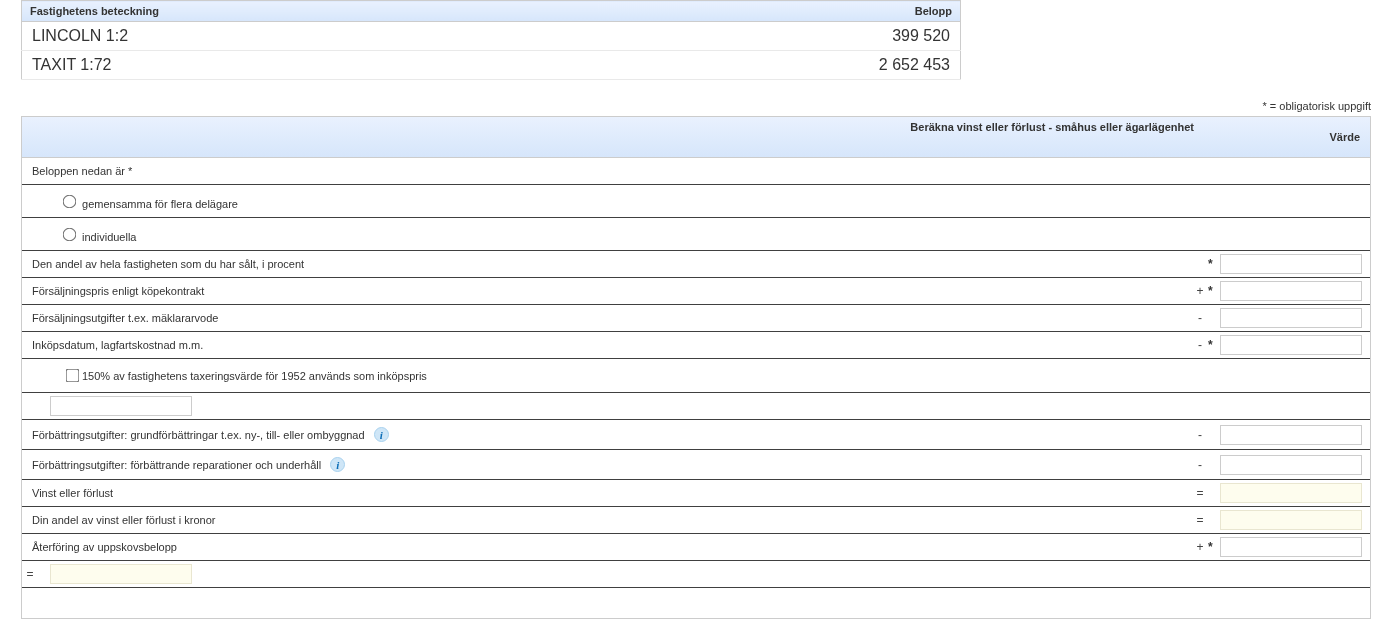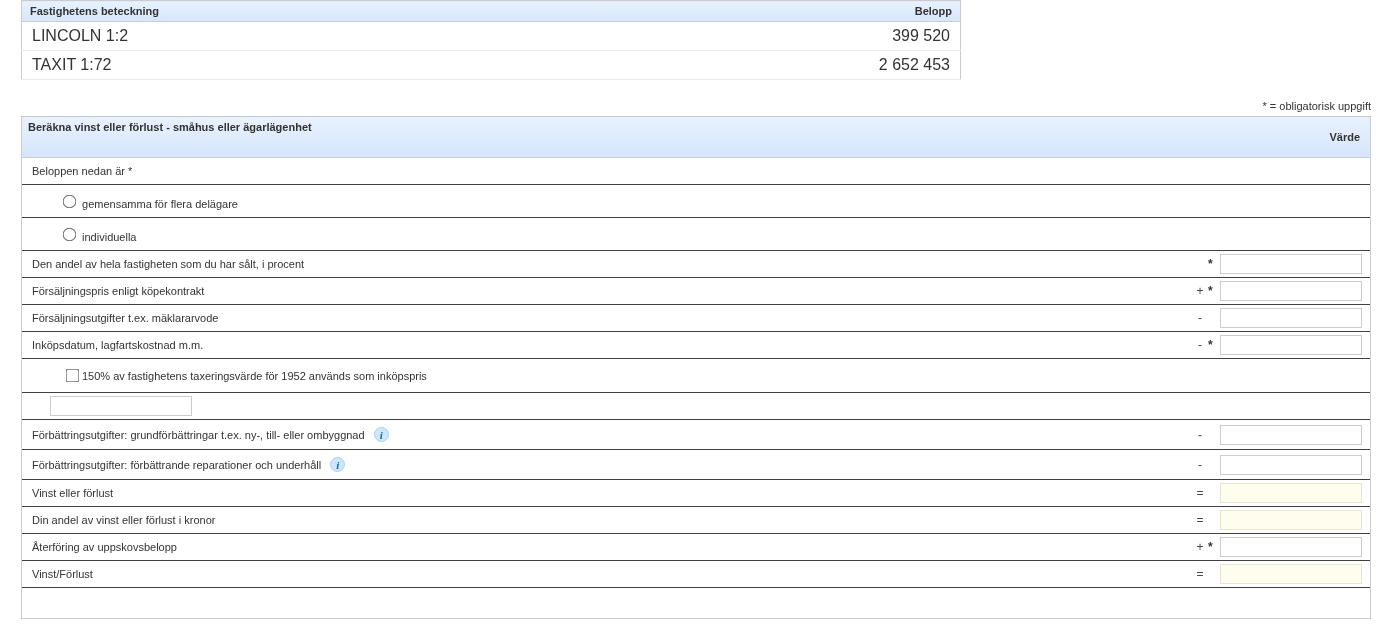--- a/index.html
+++ b/index.html
@@ -10,21 +10,21 @@
 .property-table th { background: linear-gradient(#e9f1fe, #d6e6fb); font-weight: bold; font-size: 11px; padding: 4px 8px; border-bottom: 1px solid #ccc; }
 .property-table th.left { text-align: left; }
 .property-table th.right { text-align: right; }
 .property-table td { padding: 5px 10px; border-bottom: 1px solid #e9e9e9; font-size: 16px; }
 .property-table td.right { text-align: right; }
 
 .mandatory-note { text-align: right; font-size: 11px; margin-bottom: 4px; }
 
 .form-wrap { border: 1px solid #ccc; }
 .form-header-row { background: linear-gradient(#e9f1fe, #d6e6fb); border-bottom: 1px solid #ccc; display: flex; }
-.form-header-row .hleft { flex: 1; font-weight: bold; padding: 4px 6px; }
+.form-header-row .hleft { flex: 1; font-weight: bold; padding: 4px 6px; text-align: right; }
 .form-header-row .hright { width: 170px; text-align: right; font-weight: bold; padding: 14px 10px; }
 
 .row { display: flex; align-items: center; border-bottom: 1px solid #404040; }
 .row:last-child { border-bottom: none; }
 .row .label { flex: 1; padding: 7px 10px; }
 .row .sign { width: 16px; text-align: center; font-size: 12px; color: #444; }
 .row .star { width: 12px; text-align: left; font-size: 12px; font-weight: bold; }
 .row .field { width: 150px; padding: 3px 8px 3px 0; }
 .row .field input[type=text] { width: 100%; height: 20px; border: 1px solid #ccc; background: #fff; font-size: 11px; padding: 2px 4px; text-align: right; }
 .row .field .ro { display: block; width: 100%; height: 20px; border: 1px solid #e9e6d0; background: #fefdee; }
@@ -183,21 +183,20 @@
     </div>
 
     <div class="row">
       <div class="label">Återföring av uppskovsbelopp</div>
       <div class="sign">+</div>
       <div class="star">*</div>
       <div class="field"><input type="text" style=""></div>
     </div>
 
     <div class="row">
-      <div class="label">Vinst/Förlust</div>
       <div class="sign">=</div>
       <div class="star"></div>
       <div class="field">
           <span class="ro"></span>
         </div>
     </div>
 
     <div class="form-bottom-space"></div>
   </div>
 

